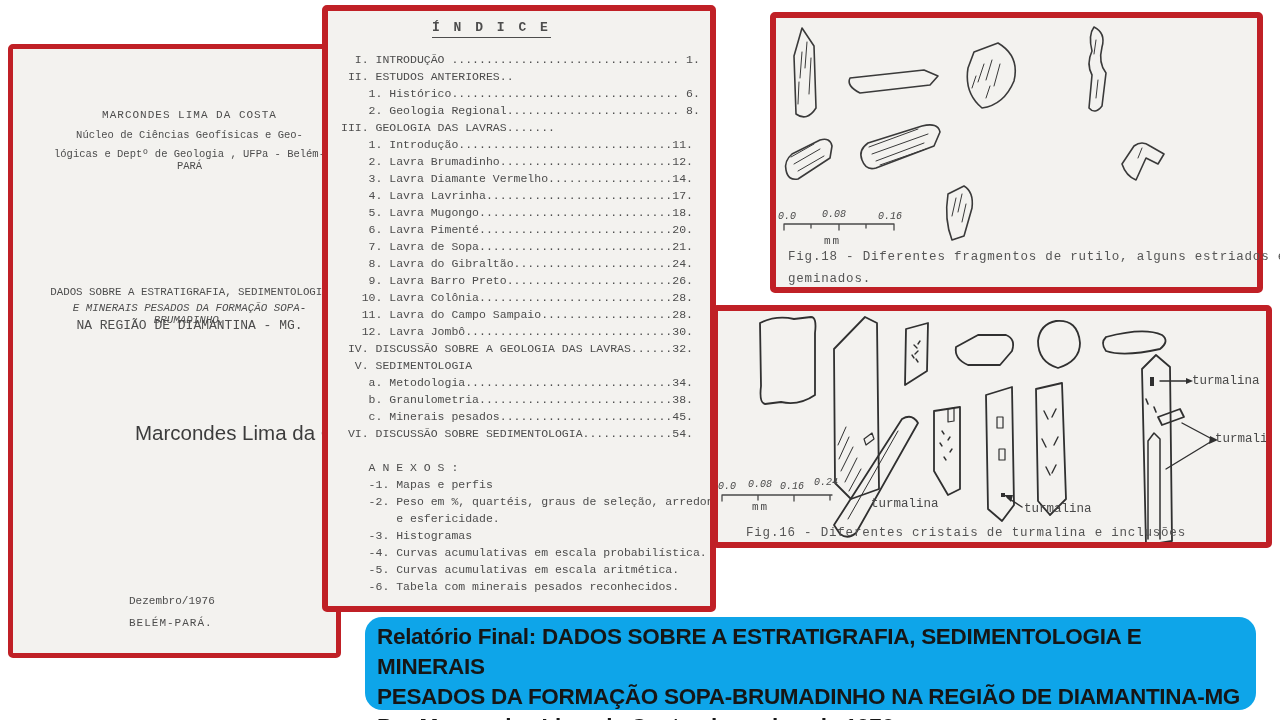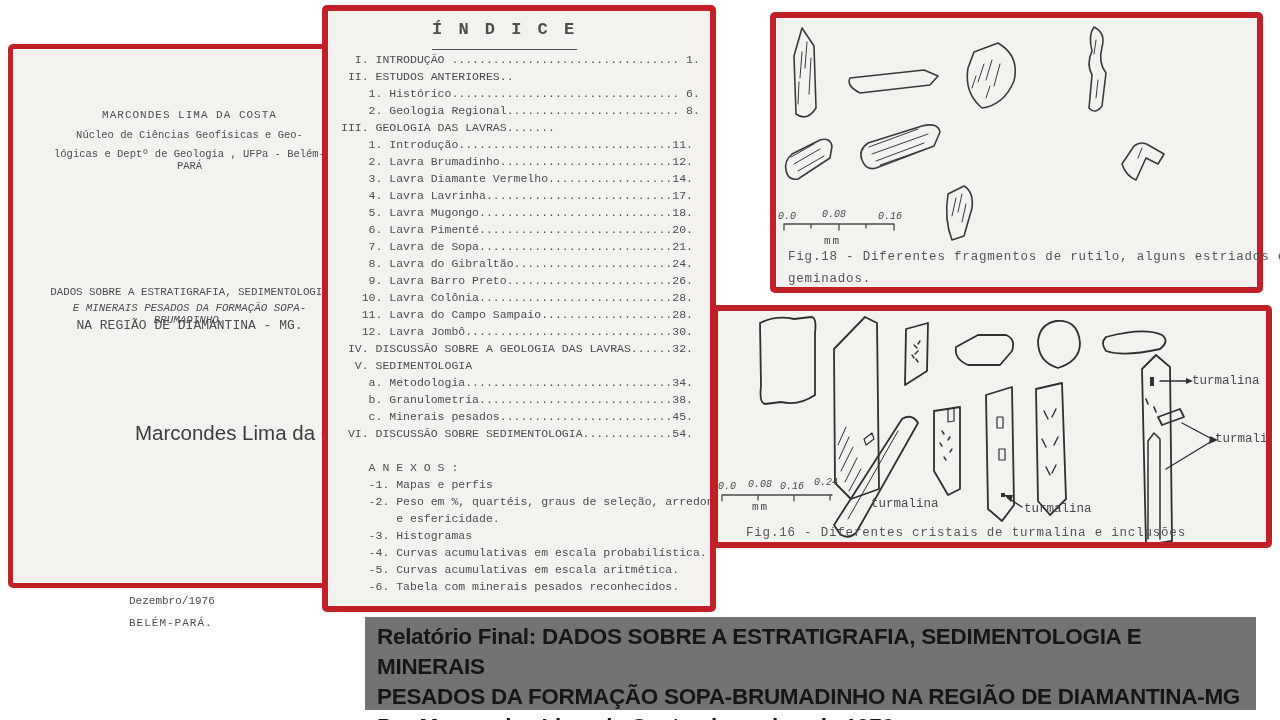--- a/index.html
+++ b/index.html
@@ -3,58 +3,58 @@
 <meta charset="utf-8">
 <style>
   html,body{margin:0;padding:0;background:#ffffff;}
   #slide{position:relative;width:1280px;height:720px;background:#ffffff;overflow:hidden;
          font-family:"Liberation Sans",sans-serif;}
   .panel{position:absolute;background:#f3f2ef;border:6px solid #c02026;box-sizing:border-box;
          border-radius:5px;}
   .mono{font-family:"Liberation Mono","DejaVu Sans Mono",monospace;color:#4d4d4d;}
 
   
-  #cover{left:8px;top:44px;width:333px;height:544px;z-index:1;border-width:5px;}
+  #cover{left:8px;top:44px;width:333px;height:614px;z-index:1;border-width:5px;}
   #cover .ctr{position:absolute;left:34px;right:4px;text-align:center;}
   .cover-author{top:60px;font-size:11px;letter-spacing:1px;}
   .cover-affil1{top:80px;font-size:10.5px;}
   .cover-affil2{top:99px;font-size:10.5px;}
   .cover-title1{top:237px;font-size:10.8px;}
   .cover-title2{top:253px;font-size:10.8px;font-style:italic;}
   .cover-title3{top:269px;font-size:13px;}
   .cover-date{position:absolute;left:116px;top:546px;font-size:11px;}
   .cover-place{position:absolute;left:116px;top:568px;font-size:11px;letter-spacing:1px;}
   .overlay-name{position:absolute;left:122px;top:372px;font-size:20.5px;color:#3c3c3c;
                 white-space:nowrap;z-index:5;font-family:"Liberation Sans",sans-serif;}
 
   
   #indice{left:322px;top:5px;width:394px;height:607px;z-index:2;overflow:hidden;}
-  .indice-title{position:absolute;left:104px;top:9px;font-size:17px;font-weight:bold;
-                letter-spacing:3px;border-bottom:1.5px solid #4d4d4d;padding-bottom:10px;}
+  .indice-title{position:absolute;left:104px;top:9px;font-size:13px;font-weight:bold;
+                letter-spacing:3px;border-bottom:1.5px solid #4d4d4d;padding-bottom:2px;}
   .indice-lines{position:absolute;left:13px;top:40px;font-size:11.5px;line-height:17px;}
   .indice-lines div{white-space:pre;}
 
   
   #fig18{left:770px;top:12px;width:493px;height:281px;z-index:3;}
   #fig16{left:712px;top:305px;width:560px;height:243px;z-index:4;overflow:hidden;}
   .figsvg{position:absolute;left:0;top:0;}
   .caption{position:absolute;font-size:12.5px;letter-spacing:0.8px;color:#555;white-space:nowrap;}
   #fig18-cap1{left:12px;top:232px;}
   #fig18-cap2{left:12px;top:254px;}
   #fig16-cap{left:28px;top:215px;}
   .minlabel{position:absolute;font-size:12.5px;color:#4a4a4a;white-space:nowrap;}
   #tlabel1{left:474px;top:63px;}
   #tlabel2{left:497px;top:121px;}
   #tlabel3{left:153px;top:186px;}
   #tlabel4{left:306px;top:191px;}
 
   
   #banner{position:absolute;left:365px;top:617px;width:891px;height:93px;z-index:6;
-          background:#737373;color:#161616;box-sizing:border-box;padding:5px 12px 0 12px;
-          font-weight:bold;font-size:22.5px;line-height:30px;letter-spacing:-0.3px;}
+          background:#0ea5e9;color:#161616;box-sizing:border-box;padding:5px 12px 0 12px;
+          font-weight:bold;font-size:22.5px;line-height:30px;letter-spacing:-0.3px;border-radius:17px;}
   svg text{font-family:"Liberation Mono","DejaVu Sans Mono",monospace;fill:#4a4a4a;}
   svg .scale-num{font-size:10px;font-style:italic;}
   svg .scale-mm{font-size:11px;letter-spacing:2px;}
 </style>
 </head>
 <body>
 
 <div id="slide">
 
   <div id="cover" class="panel">

